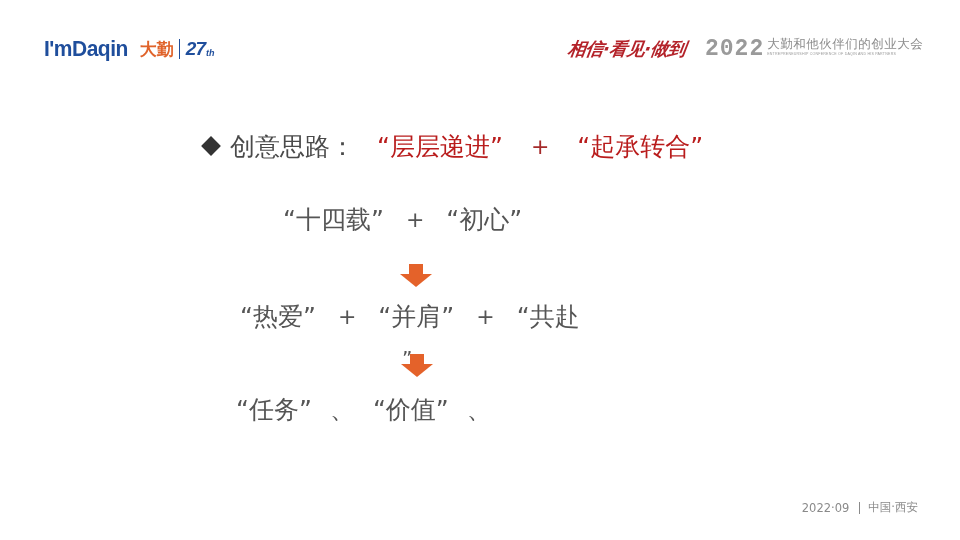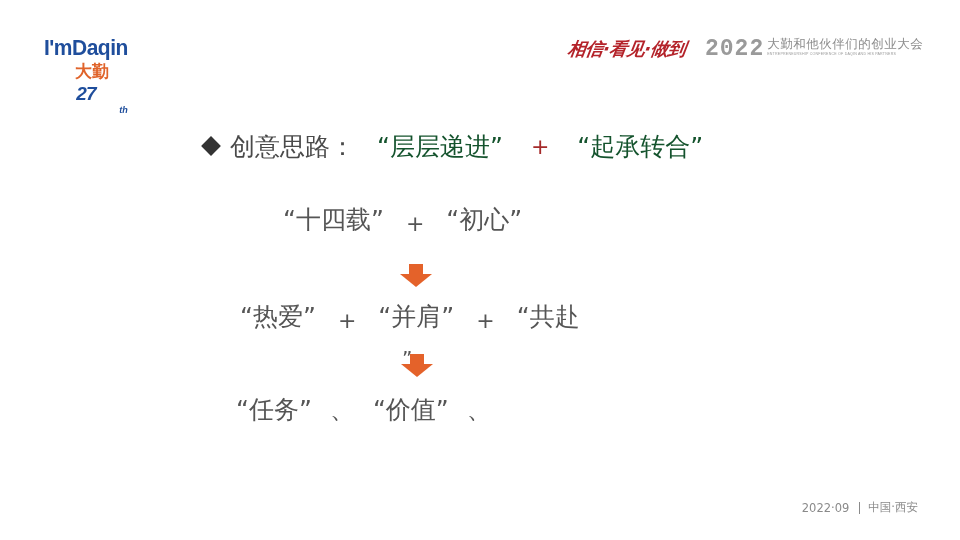--- a/index.html
+++ b/index.html
@@ -7,21 +7,21 @@
       width: 960px; height: 540px;
       background: #ffffff;
       overflow: hidden;
       font-family: "DejaVu Sans", "Liberation Sans", sans-serif;
     }
     .slide { position: relative; width: 960px; height: 540px; background: #ffffff; }
 
     
     .logo-left {
       position: absolute; left: 44px; top: 36px; height: 26px;
-      display: flex; align-items: center; white-space: nowrap; flex-direction: column;
+      display: flex; align-items: center; white-space: nowrap;
     }
     .logo-en {
       font-family: "Liberation Sans", sans-serif;
       font-weight: bold; font-size: 21px; color: #1f4e9c;
       letter-spacing: -0.5px; transform: scaleY(1.05);
     }
     .logo-cn {
       font-weight: bold; font-size: 17px; color: #e0632a; margin-left: 12px;
     }
     .logo-sep {
@@ -66,26 +66,26 @@
     .title-row {
       position: absolute; left: 200px; top: 128px; height: 36px;
       display: flex; align-items: center; white-space: nowrap;
       font-size: 25px;
     }
     .diamond {
       width: 14px; height: 14px; background: #333333;
       transform: rotate(45deg); margin: 0 12px 0 4px;
     }
     .title-label { color: #4a4a4a; }
-    .title-red { color: #14532d; }
+    .title-red { color: #b91c1c; }
     .title-plus { color: #a52a2a; margin: 0 28px; font-size: 22px; }
 
     .line {
       position: absolute; white-space: nowrap; color: #555555; font-size: 25px;
-      display: flex; align-items: flex-end;
+      display: flex; align-items: center;
     }
     .line .plus { margin: 0 22px; font-size: 22px; color: #555555; }
     .line .sep { margin: 0 18px; color: #555555; }
 
     .line1 { left: 283px; top: 203px; }
     .line2 { left: 240px; top: 300px; }
     .line3 { left: 236px; top: 393px; }
 
     .stray-quote {
       position: absolute; left: 402px; top: 346px;

